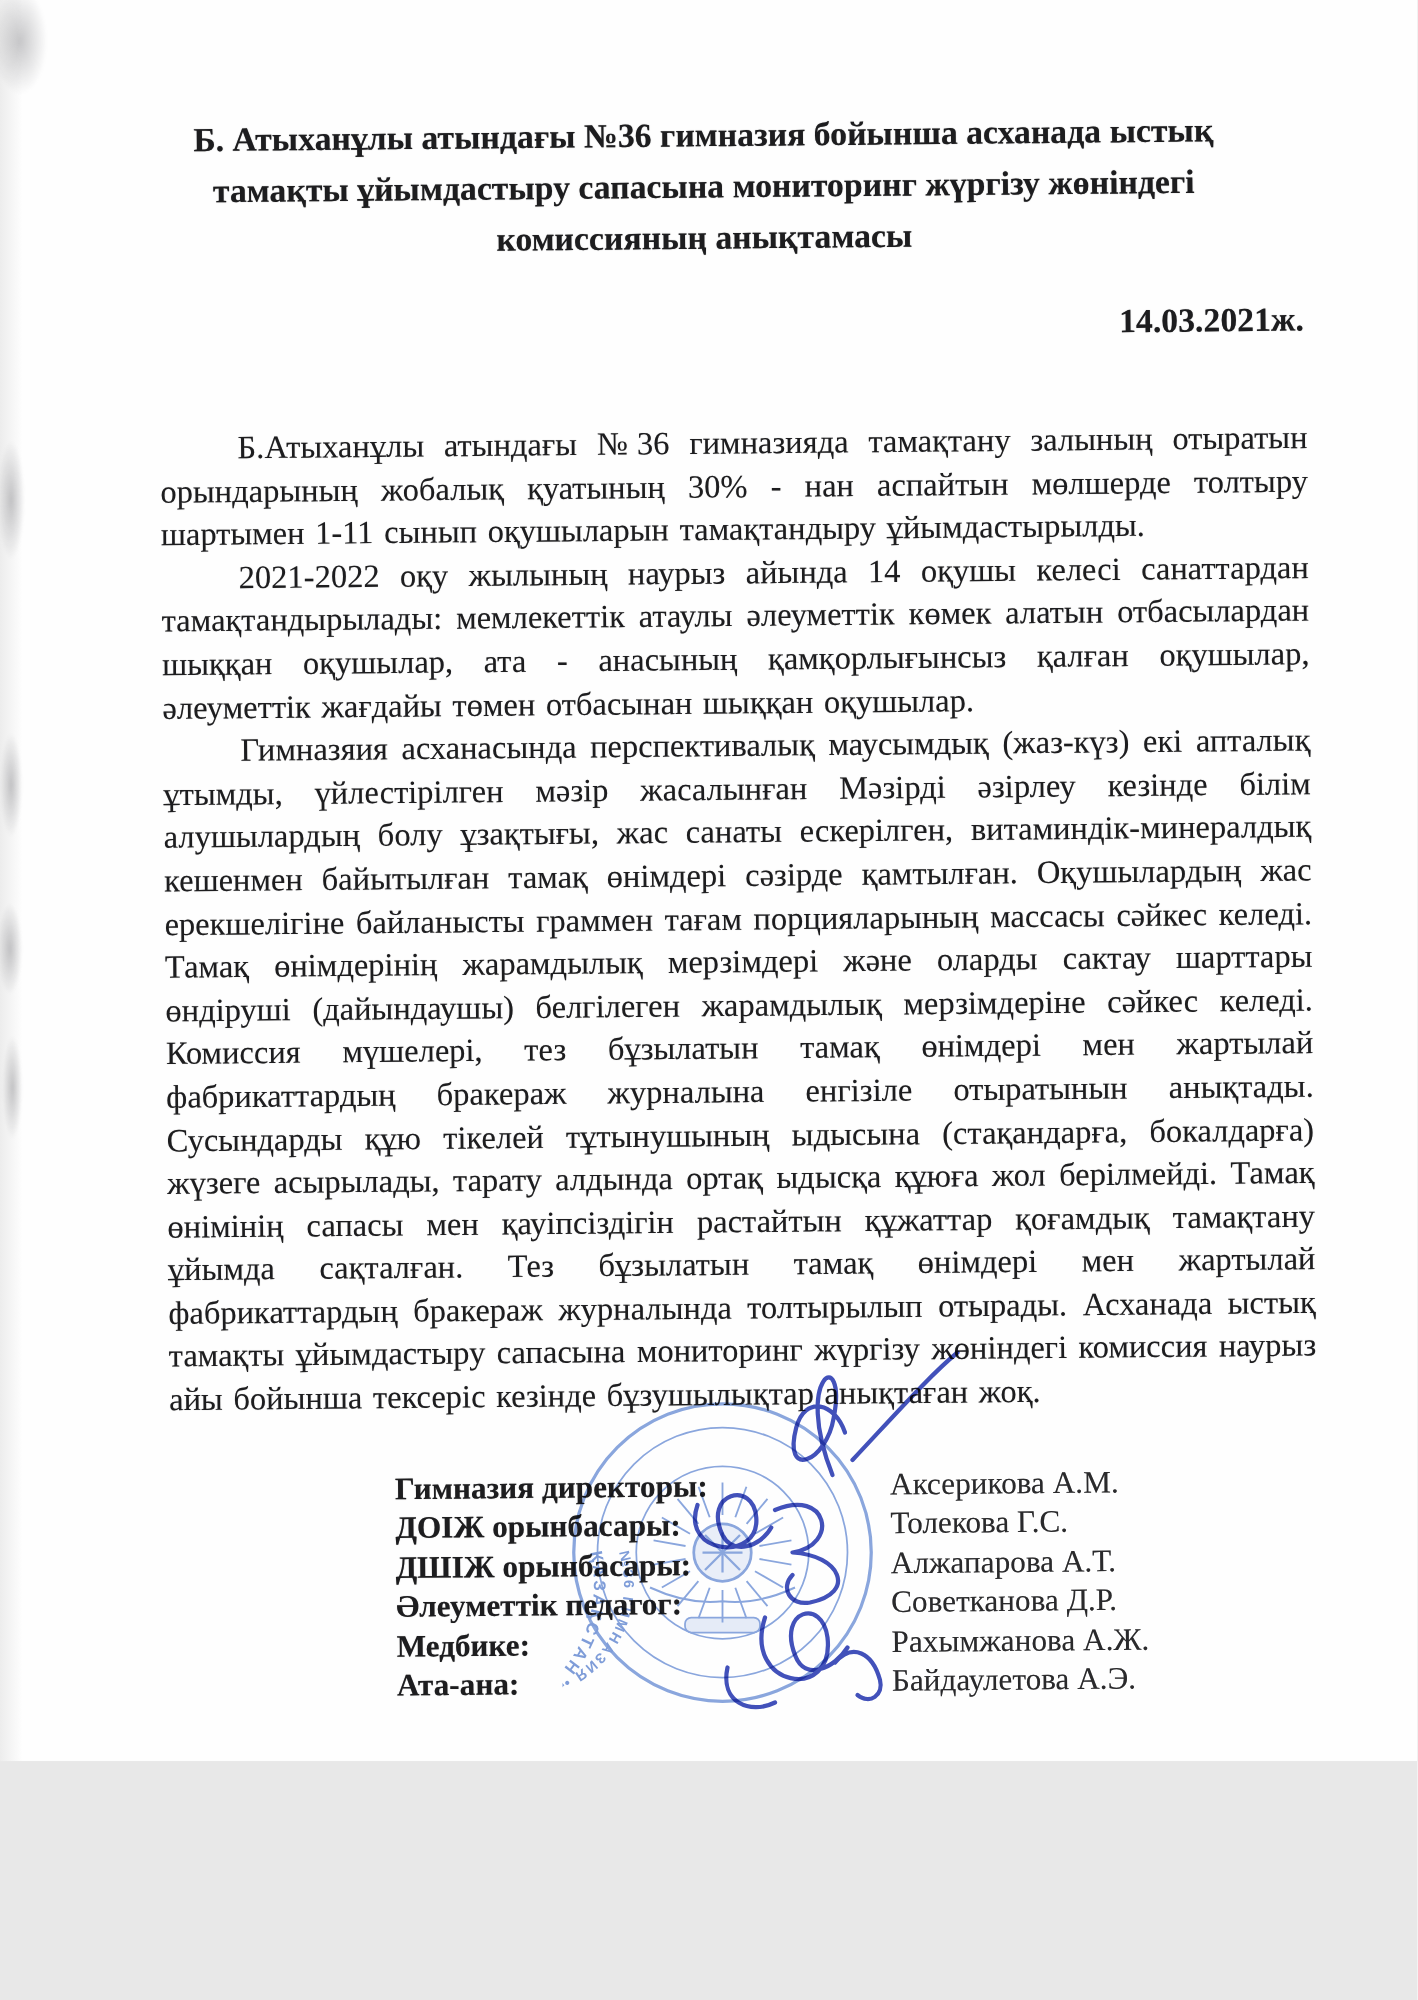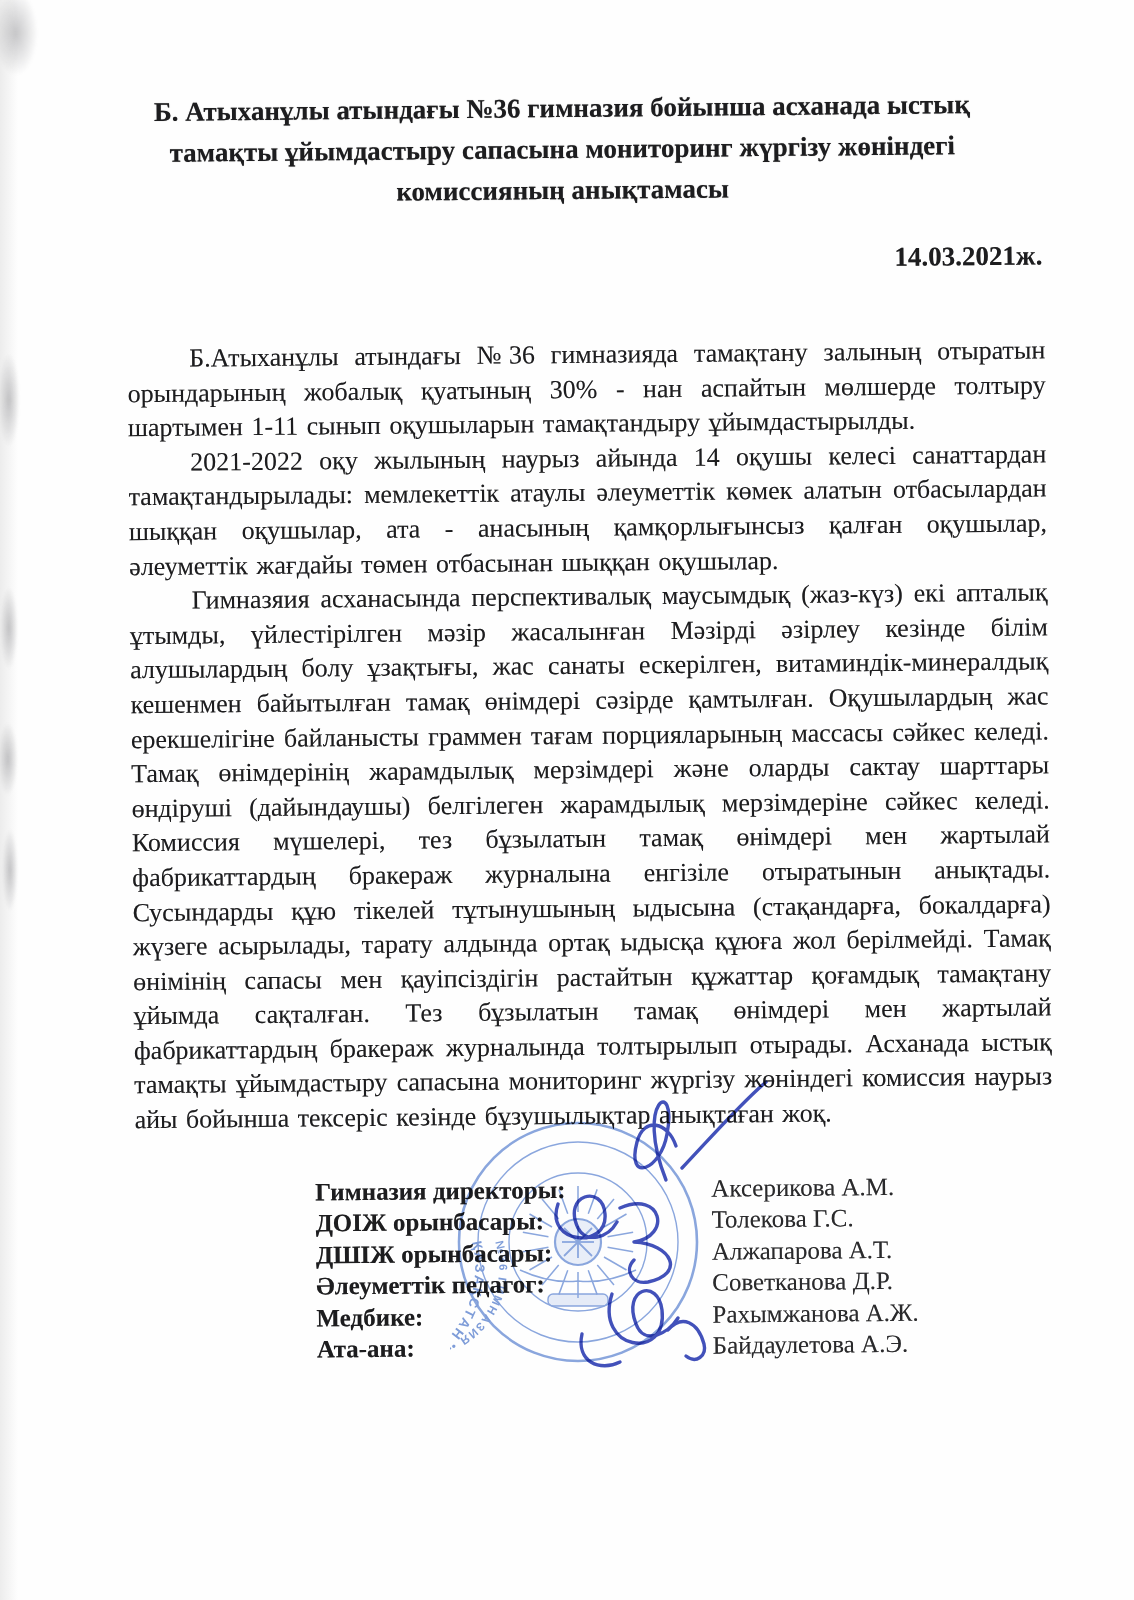--- a/index.html
+++ b/index.html
@@ -1,18 +1,18 @@
 <!DOCTYPE html>
 <html><head>
 <meta charset="utf-8">
 <style>
   html,body{margin:0;padding:0;background:#e8e8e8;}
   .page{
     position:relative;
-    width:1134px;height:1600px;
+    width:1134px;height:1409px;
     margin:0 auto;
     background:#fefefe;
     overflow:hidden;
     font-family:"Liberation Serif","DejaVu Serif",serif;
     color:#1d1d1f;
   }
   
   .scan-edge{
     position:absolute;left:0;top:0;width:18px;height:100%;
     background:linear-gradient(to right,rgba(130,130,130,.14),rgba(130,130,130,0));

